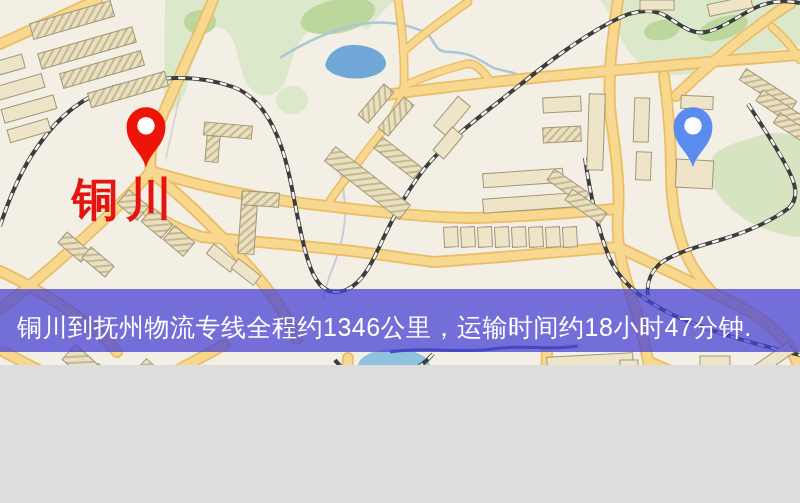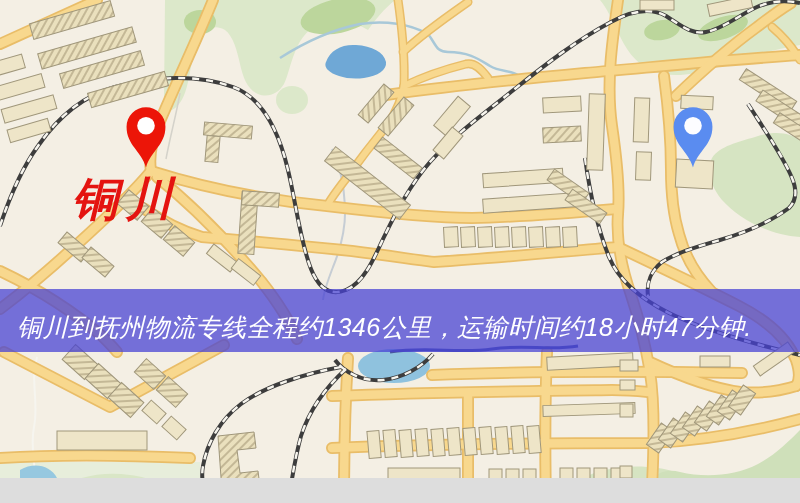--- a/index.html
+++ b/index.html
@@ -1,18 +1,18 @@
 <!DOCTYPE html>
 <html><head>
 <meta charset="utf-8">
 <style>
   html,body{margin:0;padding:0;background:#ddd;}
   .stage{
-    position:relative;width:800px;height:478px;overflow:hidden;
-    background:#f4efe4;font-family:"Liberation Sans",sans-serif;font-style:italic;
+    position:relative;width:800px;height:365px;overflow:hidden;
+    background:#f4efe4;font-family:"Liberation Sans",sans-serif;
   }
   .map-svg{position:absolute;left:0;top:0;}
   
   .casing use{fill:none;stroke:#e9bd68;stroke-width:12;stroke-linecap:round;stroke-linejoin:round;}
   .roadfill use{fill:none;stroke:#f8d88e;stroke-width:8.5;stroke-linecap:round;stroke-linejoin:round;}
   .casing use.minor{stroke-width:9;}
   .roadfill use.minor{stroke-width:6;}
   
   .railbase use{fill:none;stroke:#3d3d3d;stroke-width:4;stroke-linecap:butt;}
   .raildash use{fill:none;stroke:#f7f5ee;stroke-width:2.4;stroke-dasharray:7 7;}

